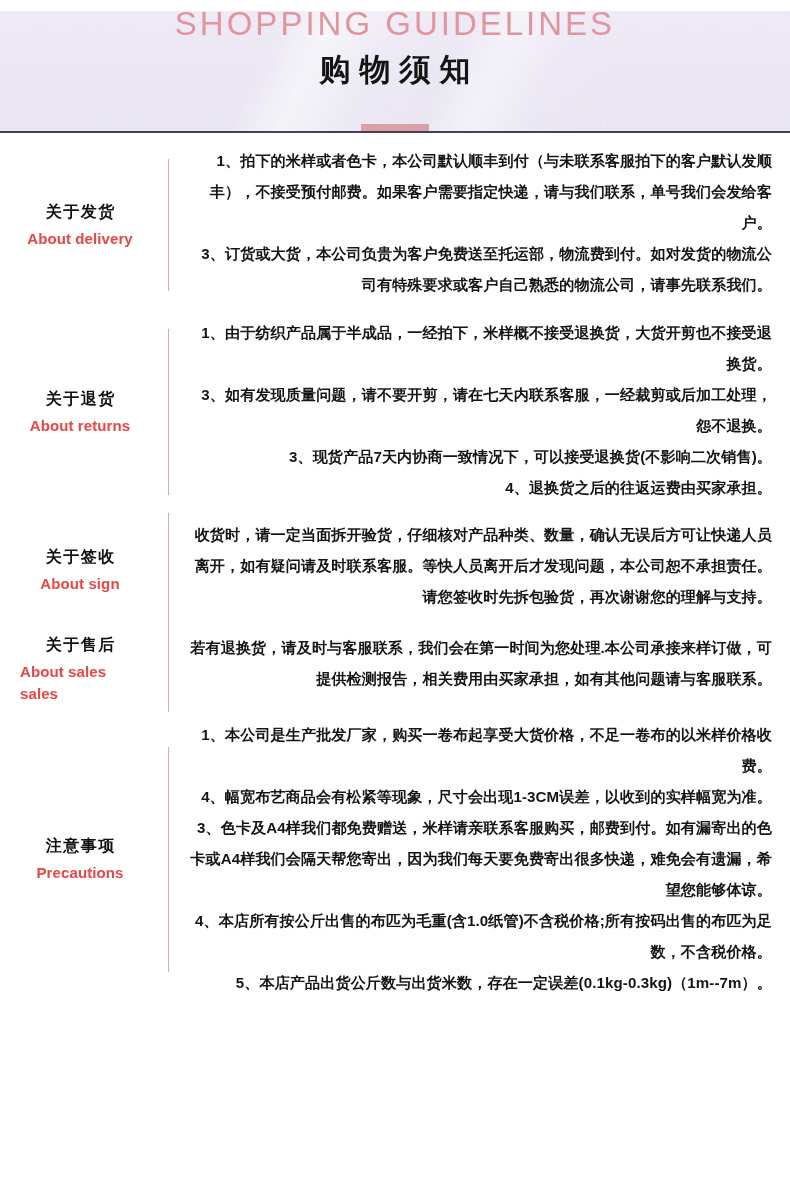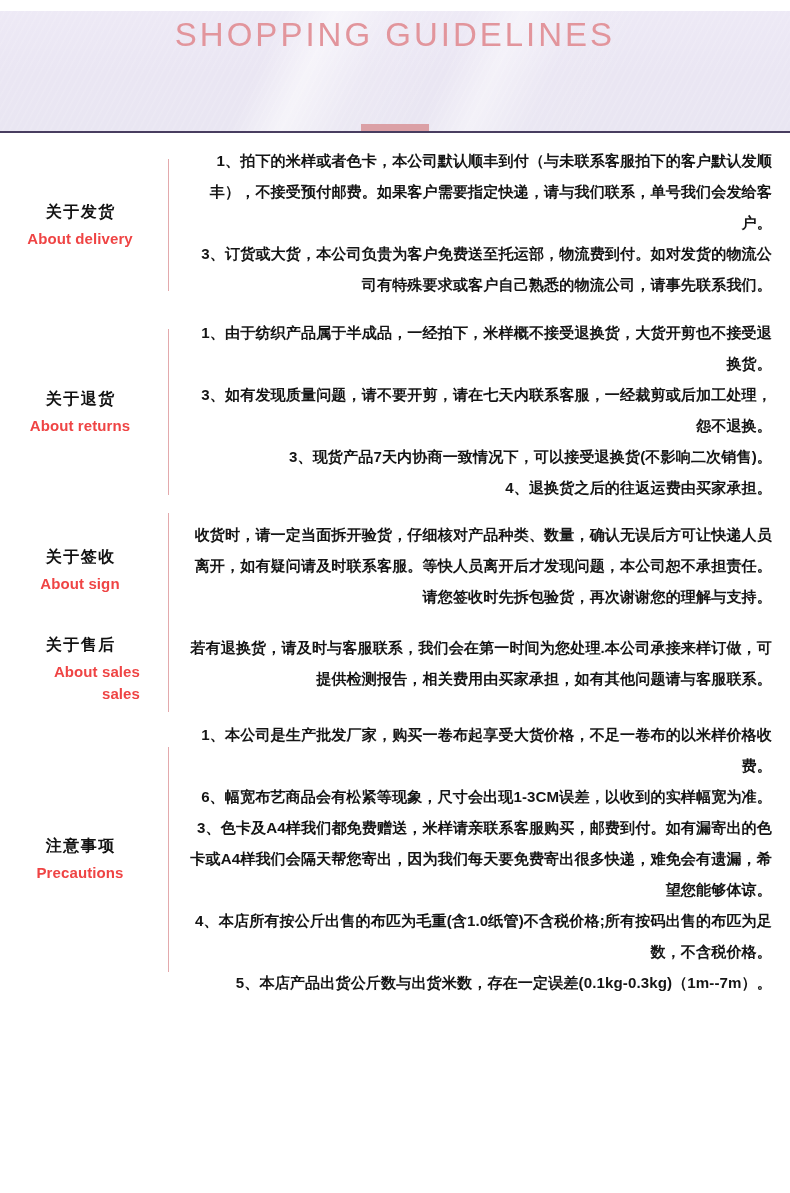--- a/index.html
+++ b/index.html
@@ -62,21 +62,21 @@
     bottom: 0;
     width: 790px;
     height: 2px;
     background: #2b1f45;
     opacity: 0.85;
   }
   .banner-inner {
     position: relative;
     z-index: 3;
     text-align: center;
-    padding-top: 14px;
+    padding-top: 3px;
   }
   .title-en {
     font-size: 33px;
     font-weight: 400;
     letter-spacing: 3.0px;
     color: #e2959c;
     line-height: 42px;
     white-space: nowrap;
   }
   .title-cn {
@@ -114,21 +114,21 @@
   }
   .section-label {
     width: 168px;
     flex: 0 0 168px;
     display: flex;
     flex-direction: column;
     align-items: center;
     justify-content: center;
     box-sizing: border-box;
     padding: 0 8px 0 0;
-    text-align: right;
+    text-align: left;
   }
   .label-cn {
     font-size: 16px;
     font-weight: 700;
     letter-spacing: 1.5px;
     text-indent: 1.5px;
     color: #121212;
     line-height: 24px;
     white-space: nowrap;
   }
@@ -176,20 +176,21 @@
   .s-precaution .section-rule { height: 225px; }
 </style>
 </head>
 <body>
 
 <div class="banner">
   <div class="banner-topstrip"></div>
   <div class="banner-sheen"></div>
   <div class="banner-inner">
     <div class="title-en">SHOPPING GUIDELINES</div>
+    <div class="title-cn">购物须知</div>
   </div>
   <div class="title-underline"></div>
   <div class="banner-baseline"></div>
 </div>
 
 <div class="sections">
 
   <div class="section s-delivery">
     <div class="section-label">
       <div class="label-cn">关于发货</div>
@@ -239,20 +240,20 @@
   </div>
 
   <div class="section s-precaution">
     <div class="section-label">
       <div class="label-cn">注意事项</div>
       <div class="label-en">Precautions</div>
     </div>
     <div class="section-rule"></div>
     <div class="section-body">
       <p class="para">1、本公司是生产批发厂家，购买一卷布起享受大货价格，不足一卷布的以米样价格收费。</p>
-      <p class="para">6、幅宽布艺商品会有松紧等现象，尺寸会出现1-3CM误差，以收到的实样幅宽为准。</p>
+      <p class="para">4、幅宽布艺商品会有松紧等现象，尺寸会出现1-3CM误差，以收到的实样幅宽为准。</p>
       <p class="para">3、色卡及A4样我们都免费赠送，米样请亲联系客服购买，邮费到付。如有漏寄出的色卡或A4样我们会隔天帮您寄出，因为我们每天要免费寄出很多快递，难免会有遗漏，希望您能够体谅。</p>
       <p class="para">4、本店所有按公斤出售的布匹为毛重(含1.0纸管)不含税价格;所有按码出售的布匹为足数，不含税价格。</p>
       <p class="para">5、本店产品出货公斤数与出货米数，存在一定误差(0.1kg-0.3kg)（1m--7m）。</p>
     </div>
   </div>
 
 </div>
 
 </body></html>

